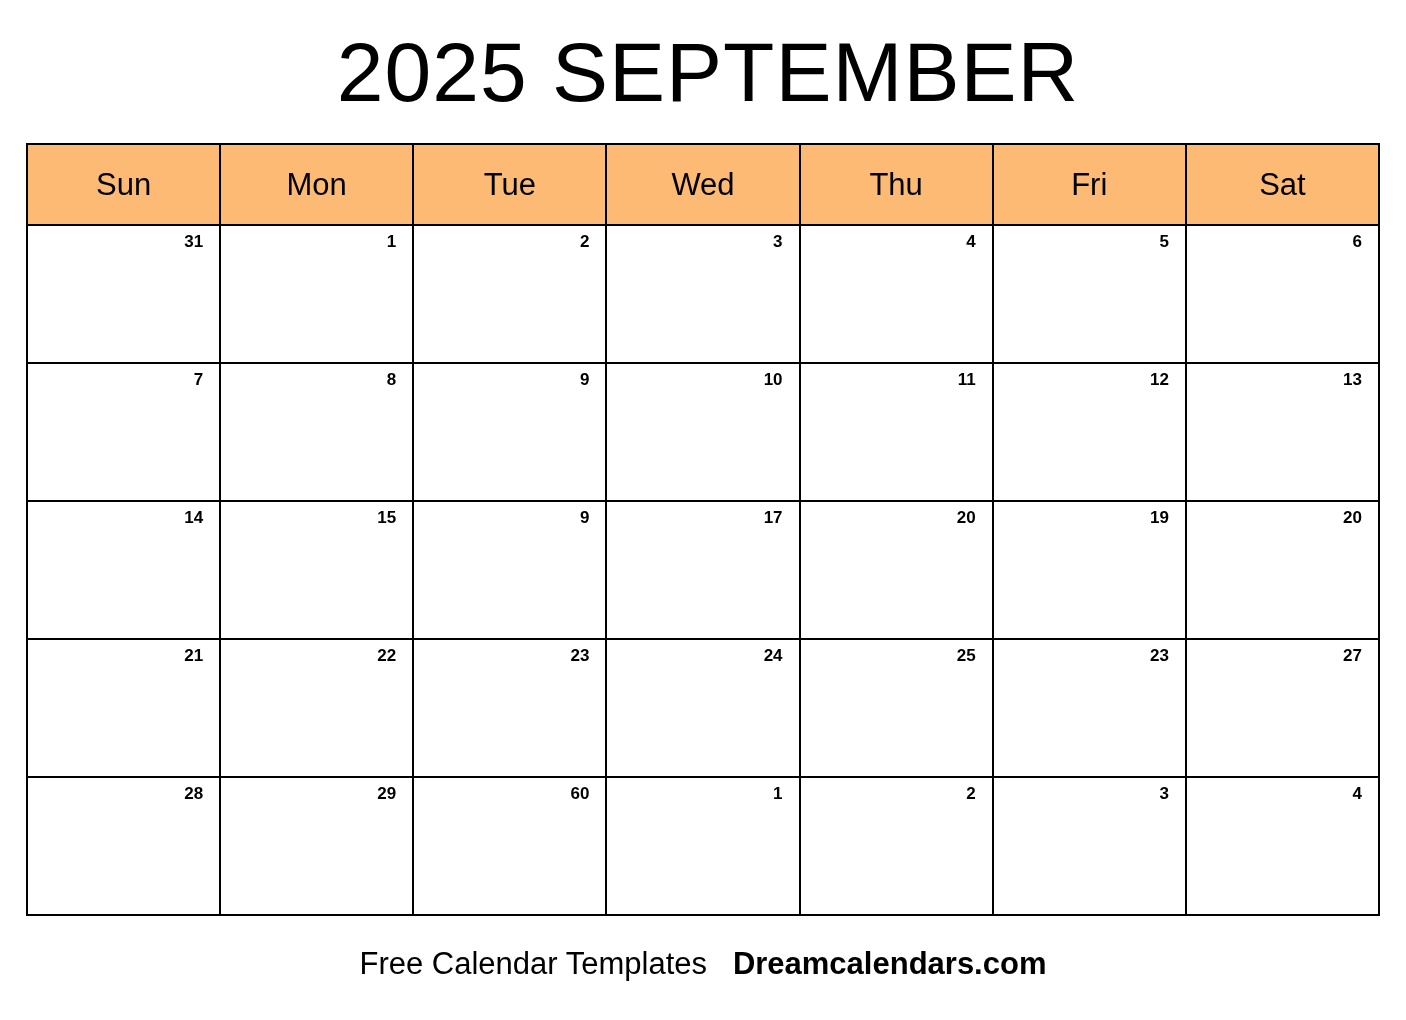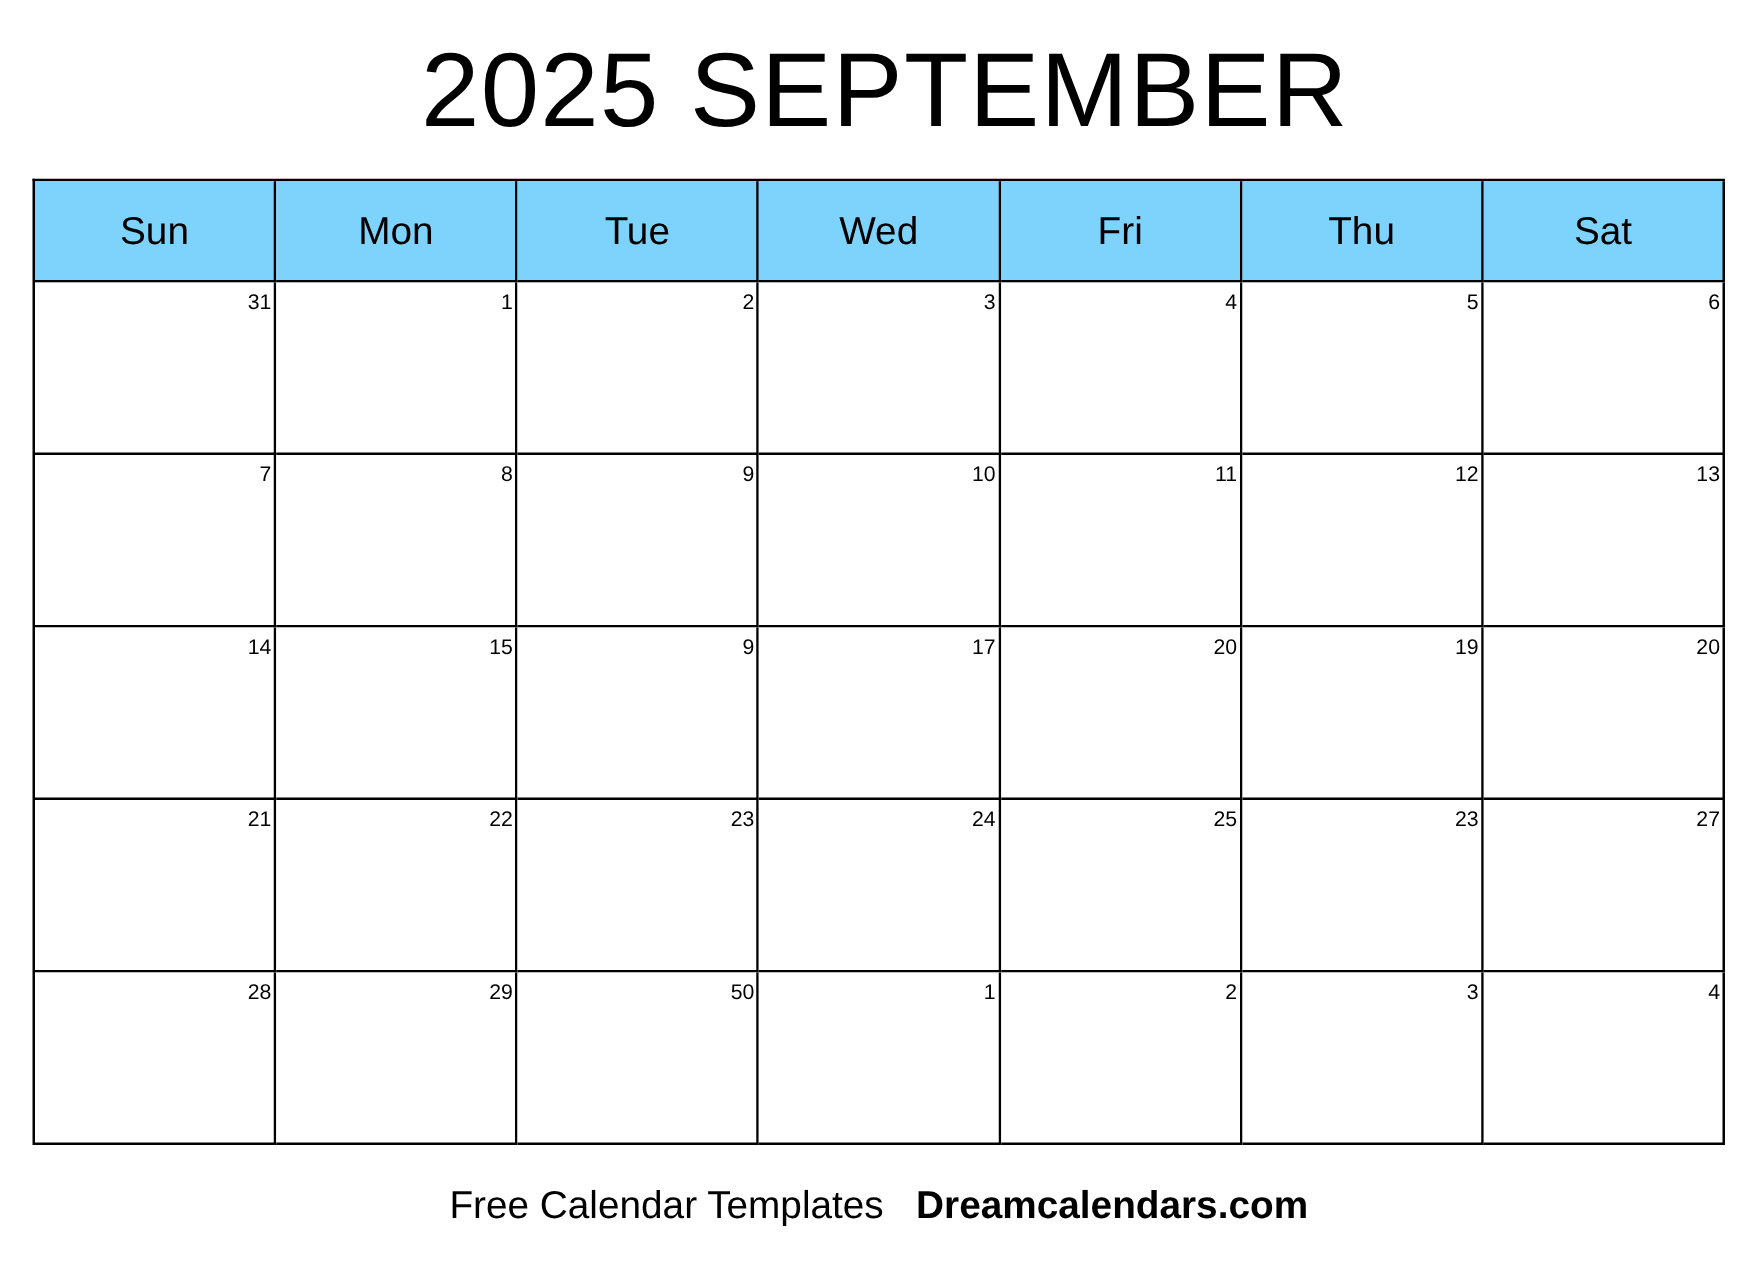--- a/index.html
+++ b/index.html
@@ -40,21 +40,21 @@
     border-left: 2px solid #000;
     border-top: 2px solid #000;
     box-sizing: border-box;
   }
   .week {
     display: flex;
   }
   .dow-row .dow {
     flex: 1 1 0;
     height: 81px;
-    background: #7dd3fc;
+    background: #fdba74;
     border-right: 2px solid #000;
     border-bottom: 2px solid #000;
     box-sizing: border-box;
     display: flex;
     align-items: center;
     justify-content: center;
     font-size: 31px;
     font-weight: 400;
   }
   .day {
@@ -62,23 +62,23 @@
     height: 138px;
     border-right: 2px solid #000;
     border-bottom: 2px solid #000;
     box-sizing: border-box;
     position: relative;
     background: #ffffff;
   }
   .day .num {
     position: absolute;
     top: 7px;
-    right: 2px;
+    right: 16px;
     font-size: 17px;
-    font-weight: normal;
+    font-weight: bold;
     line-height: 1;
   }
   .footer {
     text-align: center;
     margin-top: 29px;
     font-size: 31px;
     line-height: 1.2;
   }
   .footer .free {
     font-weight: 400;
@@ -97,22 +97,22 @@
     <div class="title">2025 SEPTEMBER</div>
   </div>
 
   <div class="calendar">
 
     <div class="week dow-row">
       <div class="dow">Sun</div>
       <div class="dow">Mon</div>
       <div class="dow">Tue</div>
       <div class="dow">Wed</div>
+      <div class="dow">Thu</div>
       <div class="dow">Fri</div>
-      <div class="dow">Thu</div>
       <div class="dow">Sat</div>
     </div>
 
     <div class="week">
       <div class="day">
           <span class="num">31</span>
         </div>
       <div class="day">
           <span class="num">1</span>
         </div>
@@ -206,21 +206,21 @@
     </div>
 
     <div class="week">
       <div class="day">
           <span class="num">28</span>
         </div>
       <div class="day">
           <span class="num">29</span>
         </div>
       <div class="day">
-          <span class="num">50</span>
+          <span class="num">60</span>
         </div>
       <div class="day">
           <span class="num">1</span>
         </div>
       <div class="day">
           <span class="num">2</span>
         </div>
       <div class="day">
           <span class="num">3</span>
         </div>

